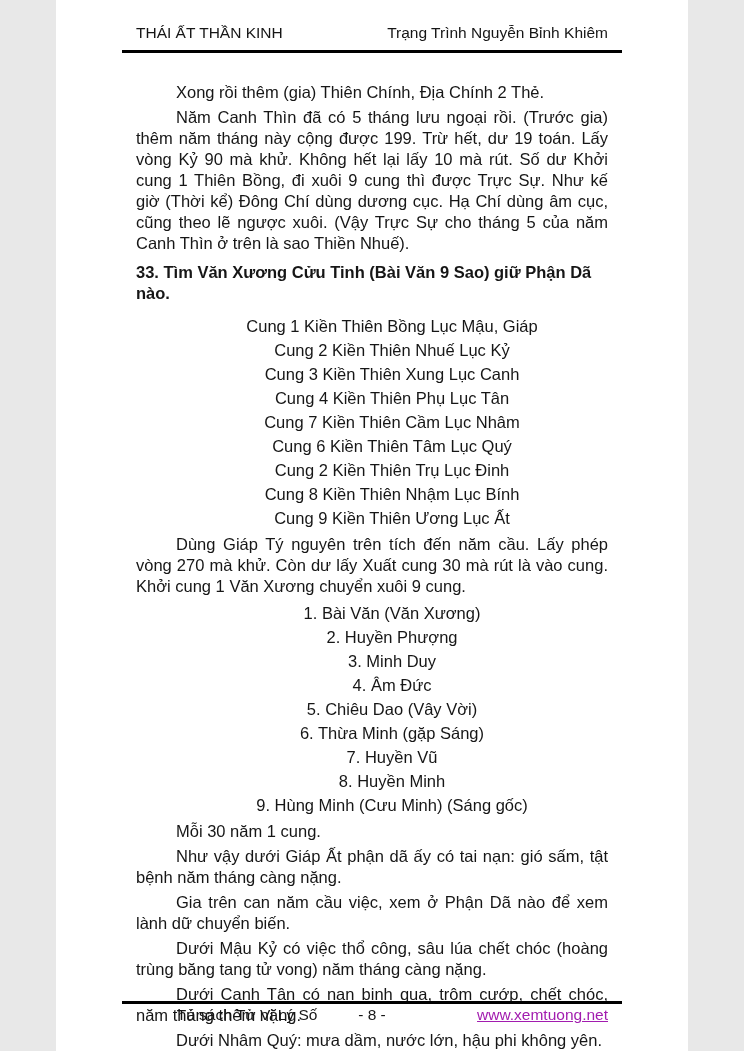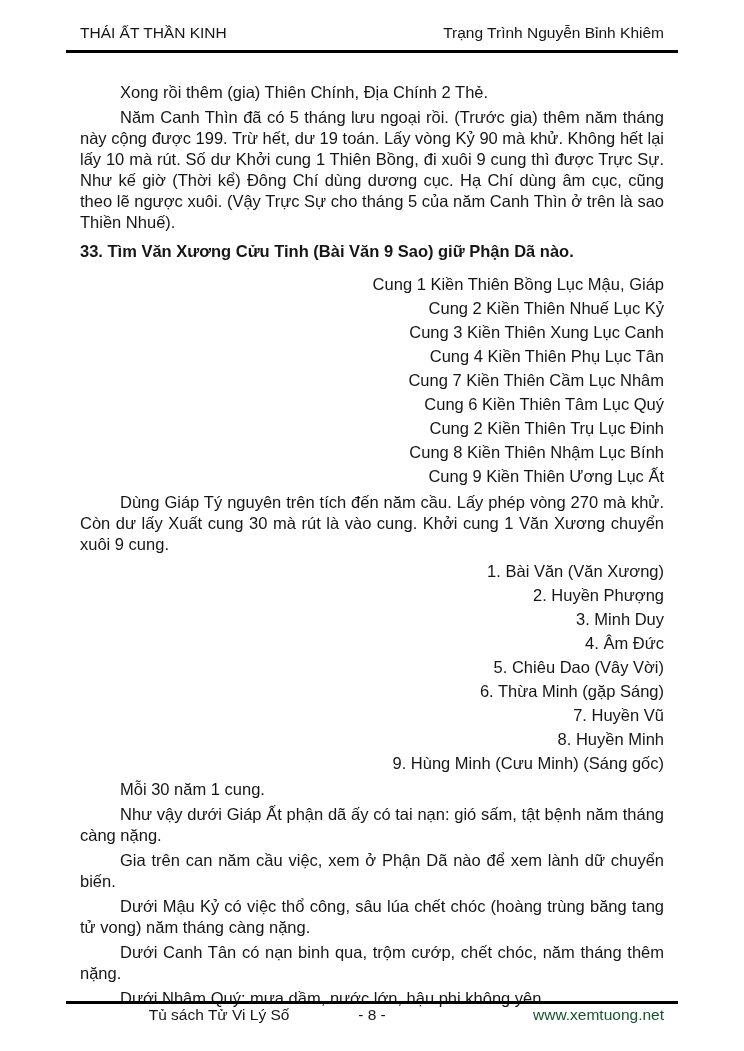--- a/index.html
+++ b/index.html
@@ -1,18 +1,18 @@
 <!DOCTYPE html>
 <html><head>
 <meta charset="utf-8">
 <style>
   html,body { margin:0; padding:0; background:#e8e8e8; }
   .page {
     position:relative;
-    width:744px; height:1051px;
+    width:632px; height:1051px;
     margin:0 auto;
     background:#ffffff;
     font-family:"Liberation Sans", sans-serif;
     color:#161616;
     overflow:hidden;
   }
   .running-head {
     position:absolute; top:24px; left:80px; right:80px;
     display:flex; justify-content:space-between;
     font-size:15.5px; line-height:18px;
@@ -28,31 +28,31 @@
     font-size:16.5px; line-height:21px;
     text-align:justify;
   }
   .para { margin:0 0 4px 0; text-indent:40px; }
   .heading {
     font-size:16.5px; font-weight:bold;
     margin:8px 0 10px 0; text-align:left; text-indent:0;
   }
   .plist { margin:0 0 4px 0; }
   .pline {
-    line-height:24px; padding-left:40px; text-align:right;
+    line-height:24px; padding-left:40px; text-align:center;
   }
   .footer {
     position:absolute; top:1006px; left:80px; right:80px;
     display:grid; grid-template-columns:1fr auto 1fr;
     font-size:15.5px; line-height:18px;
   }
   .f-left  { text-align:center; }
   .f-center{ text-align:center; }
   .f-right { text-align:right; }
-  .footer a { color:#14532d; cursor:pointer; }
+  .footer a { color:#a21caf; text-decoration:underline; cursor:pointer; }
 </style>
 </head>
 <body>
 
 <div class="page">
 
   <div class="running-head">
     <span>THÁI ẤT THẦN KINH</span>
     <span>Trạng Trình Nguyễn Bỉnh Khiêm</span>
   </div>

